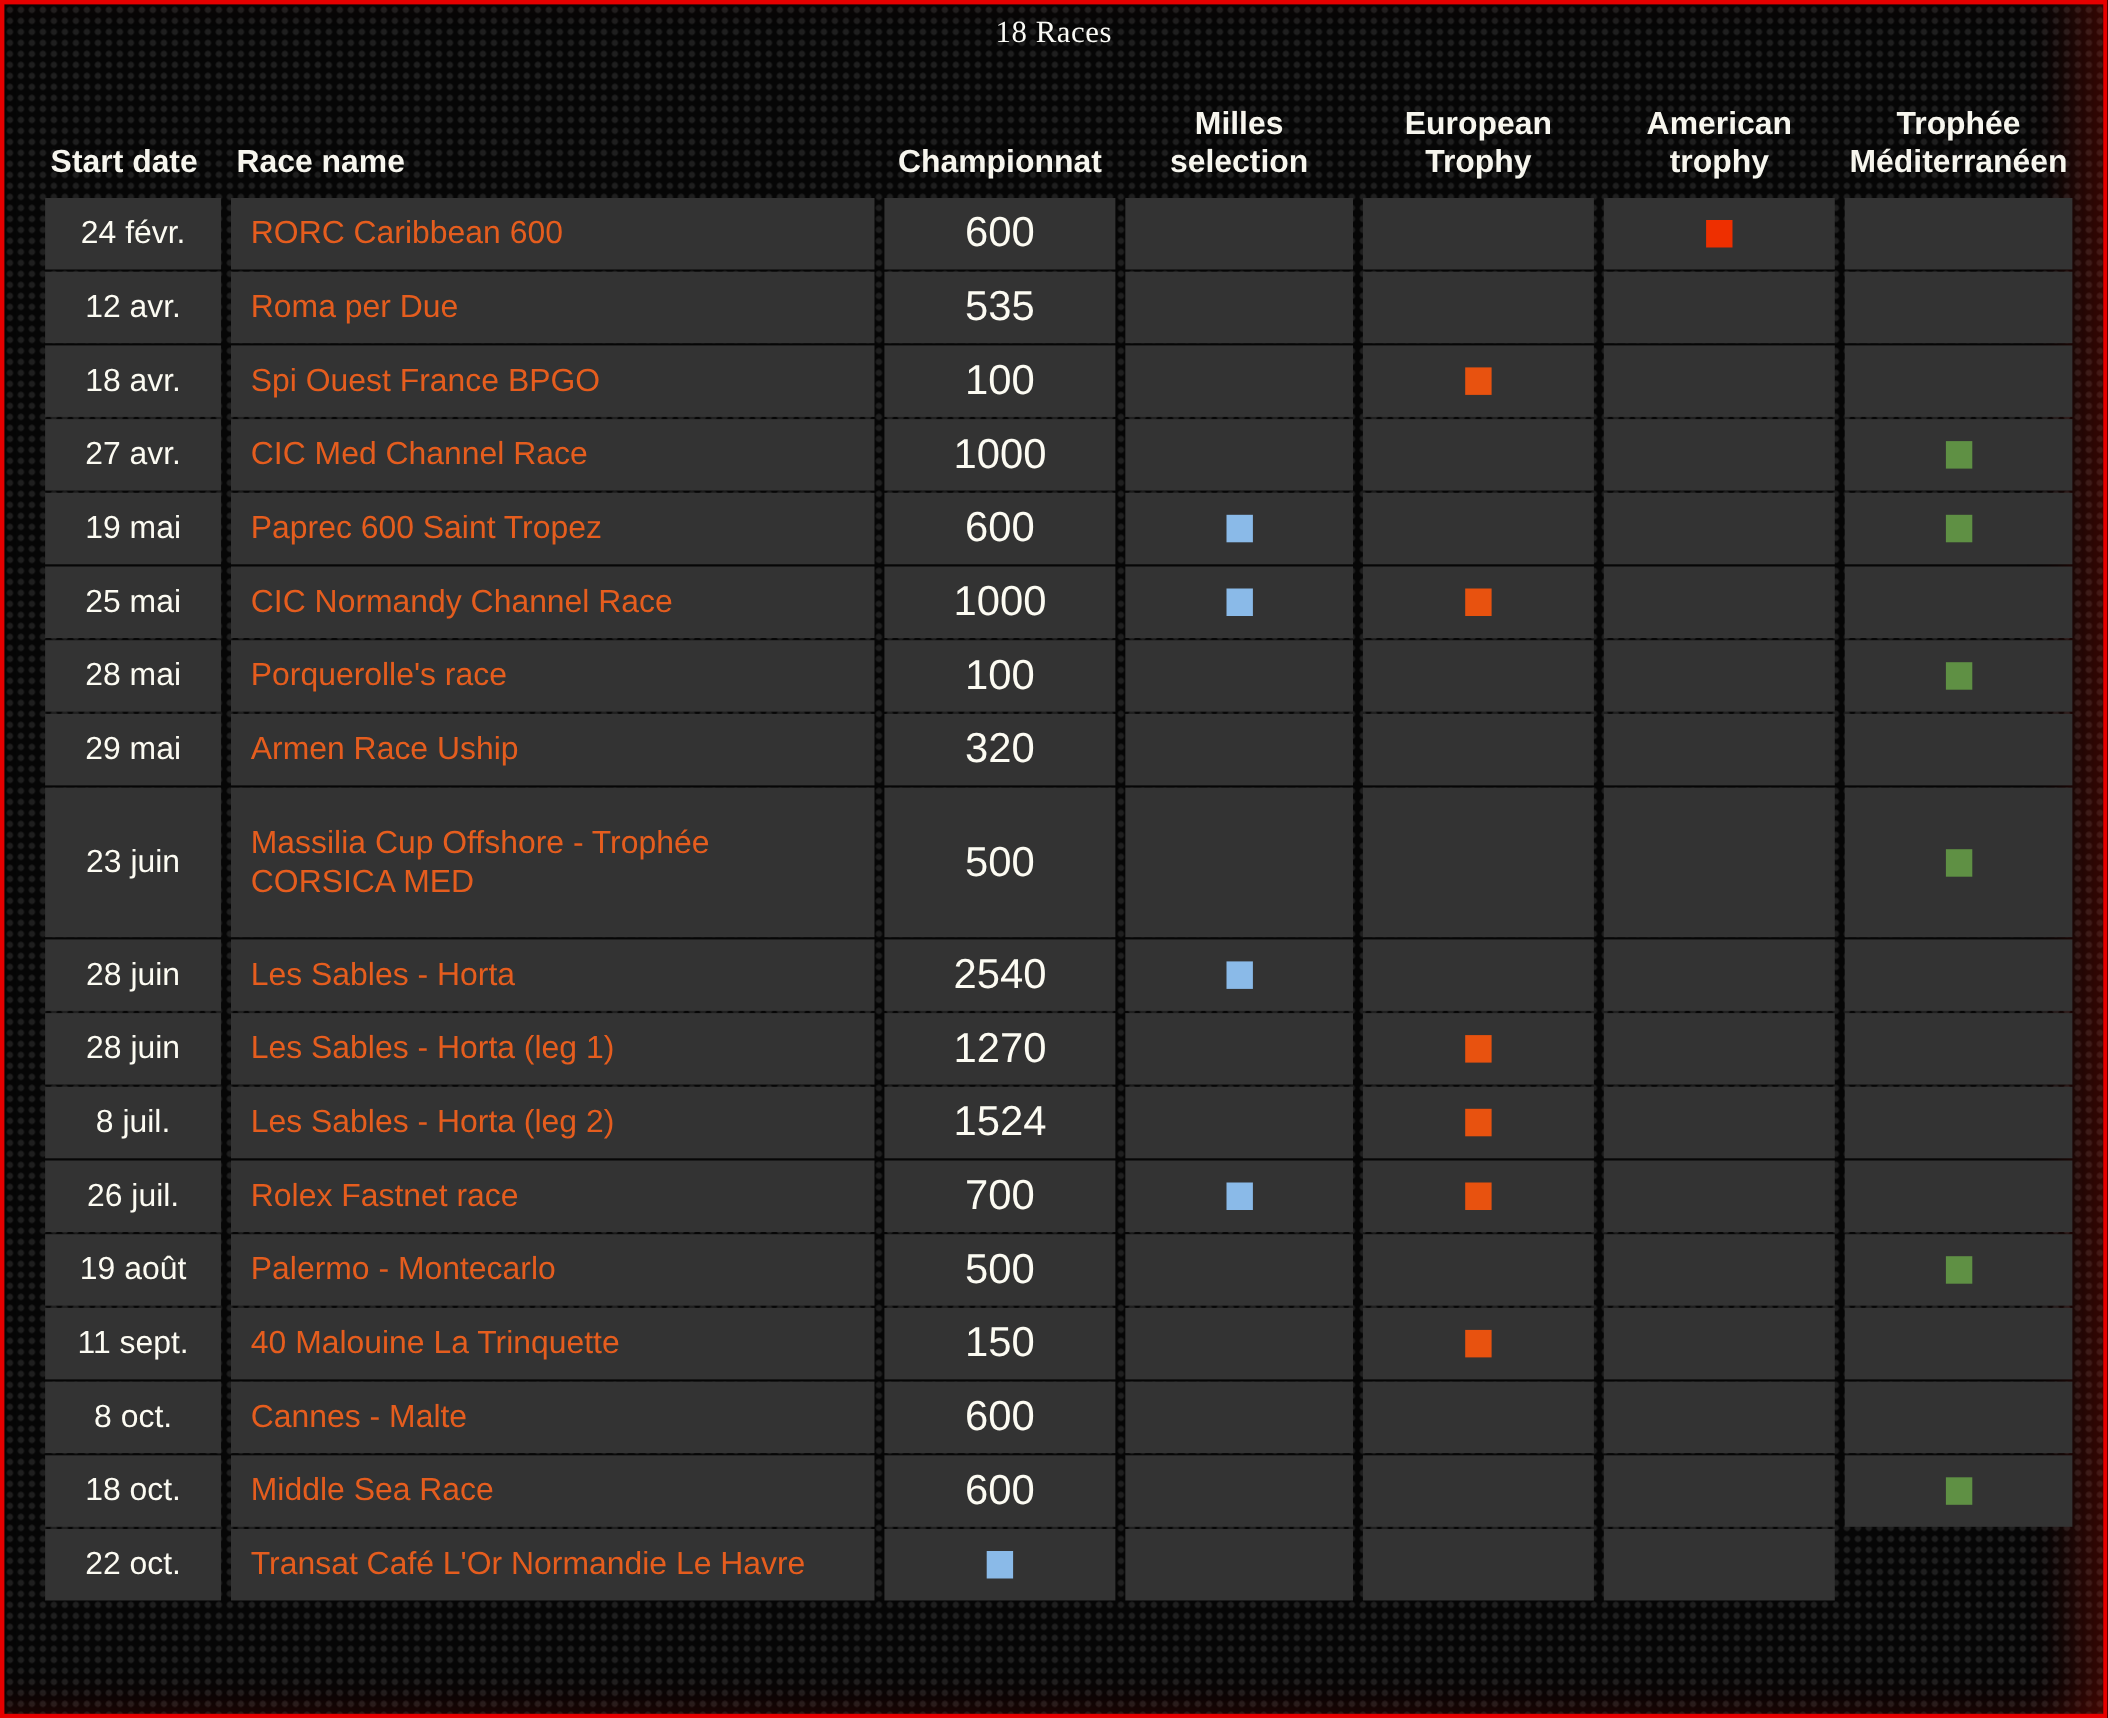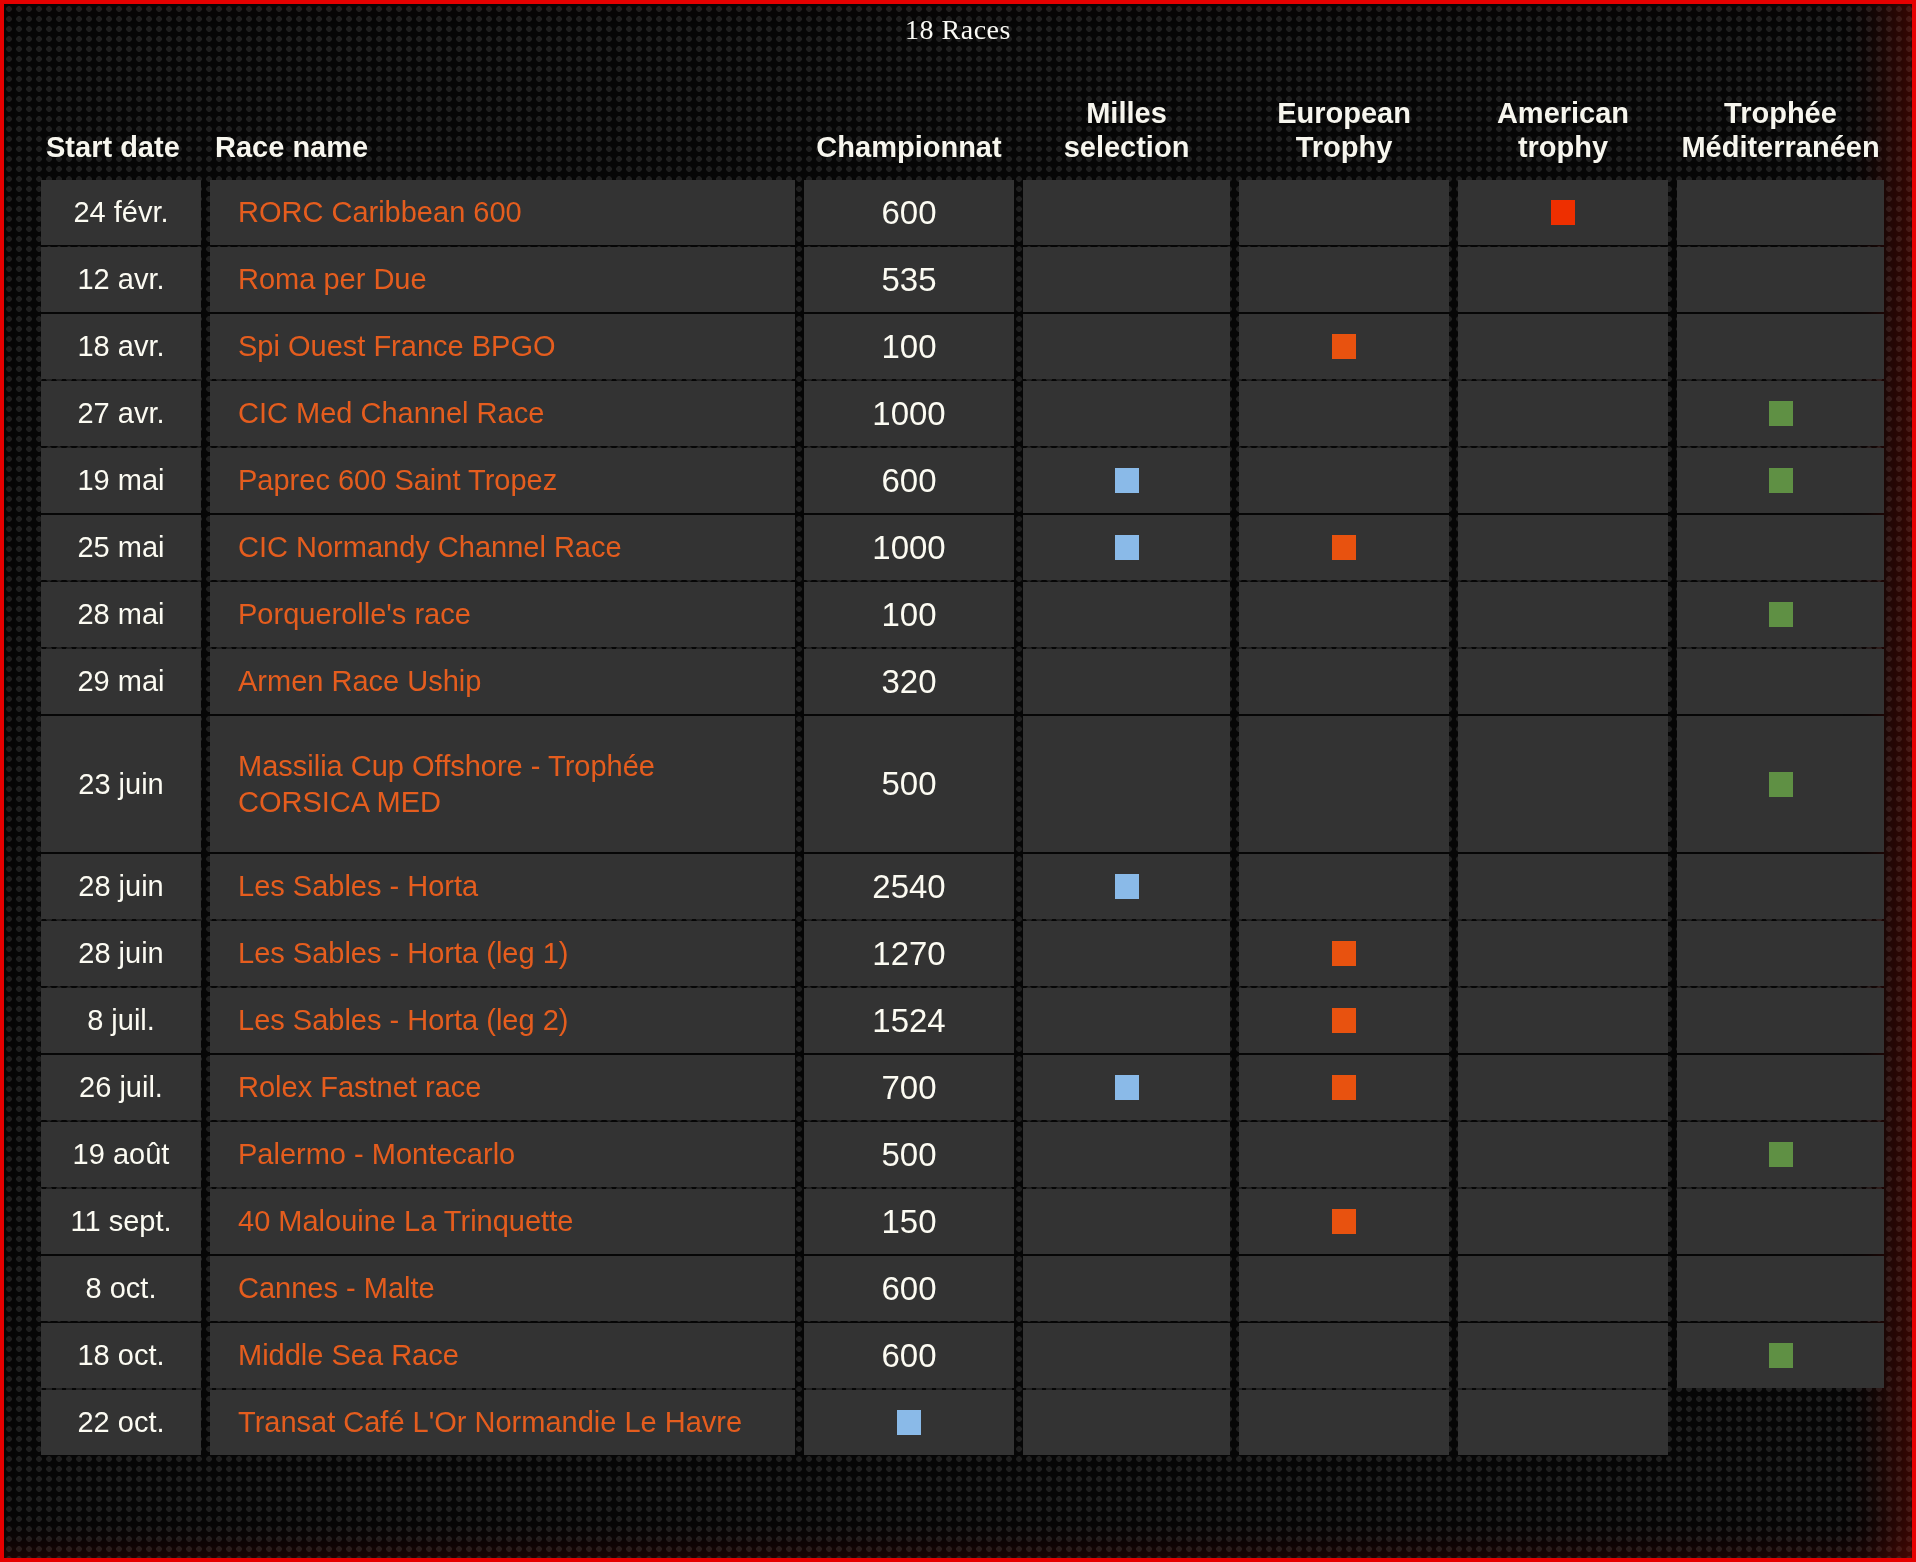--- a/index.html
+++ b/index.html
@@ -35,25 +35,25 @@
     white-space:pre-line;
     padding-bottom:6px;
   }
   .hcell.left { justify-content:flex-start; text-align:left; padding-left:5px; }
   .rows { position:absolute; left:37px; top:176px; }
   .row { margin-bottom:2px; }
   .row .cell { height:65px; background:var(--cell-bg, #333333); display:flex; align-items:center; }
   .row.tall .cell { height:136px; }
   .cell.date { justify-content:center; color:#fcfbf2; font-size:29px; }
   .cell.name {
-    justify-content:flex-start; padding-left:28px; box-sizing:border-box;
+    justify-content:flex-start; padding-left:18px; box-sizing:border-box;
     color:var(--race-link, #e55d1e); font-size:29px; line-height:1.25;
     padding-right:14px;
   }
-  .cell.num { justify-content:center; color:#fcfbf2; font-size:33px; }
+  .cell.num { justify-content:center; color:#fcfbf2; font-size:38px; }
   .cell.mark { justify-content:center; }
   .marker { width:24px; height:25px; display:none; }
   .marker.on { display:block; }
 </style>
 </head>
 <body>
 
 <div class="canvas">
   <div class="title">18 Races</div>
 

